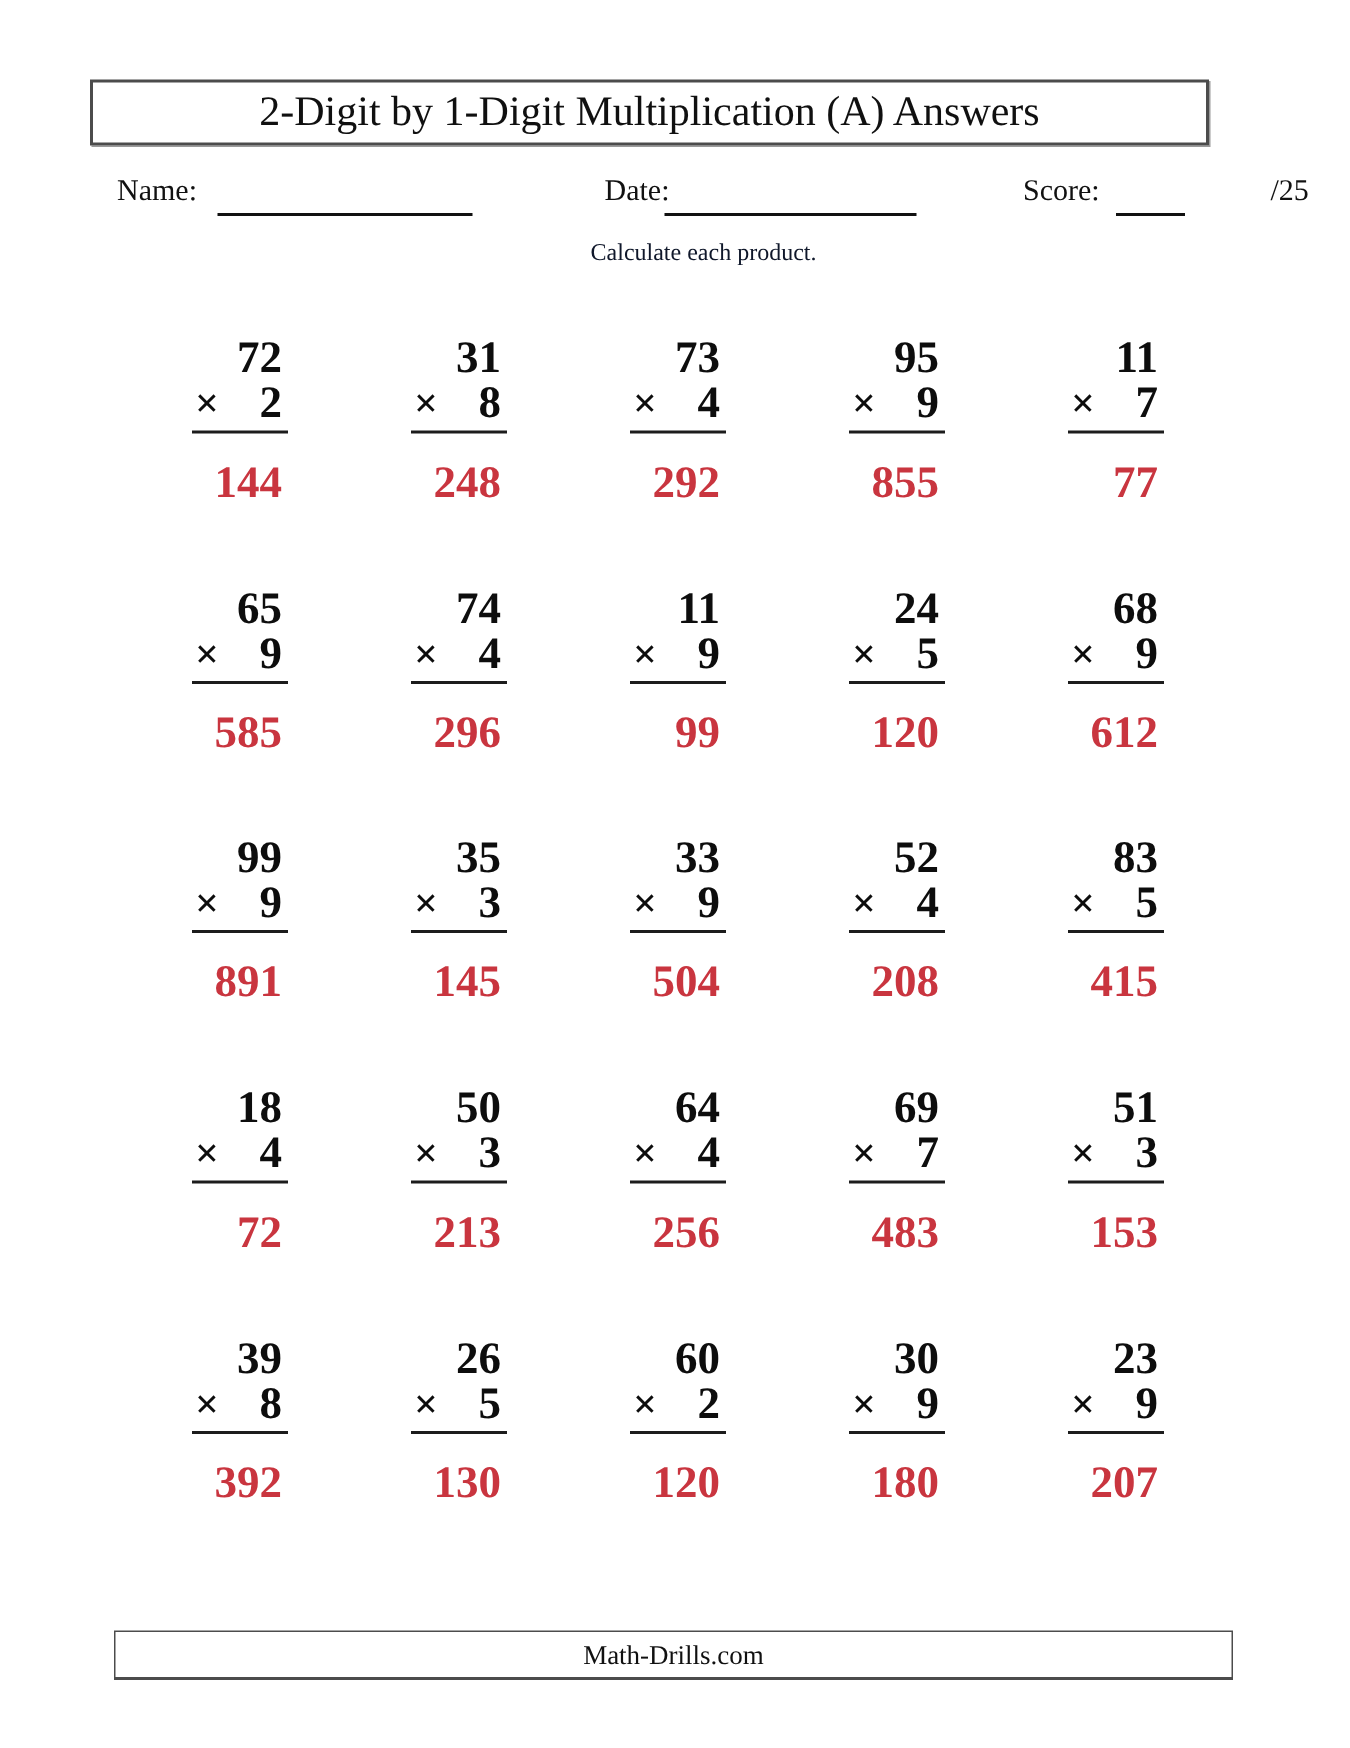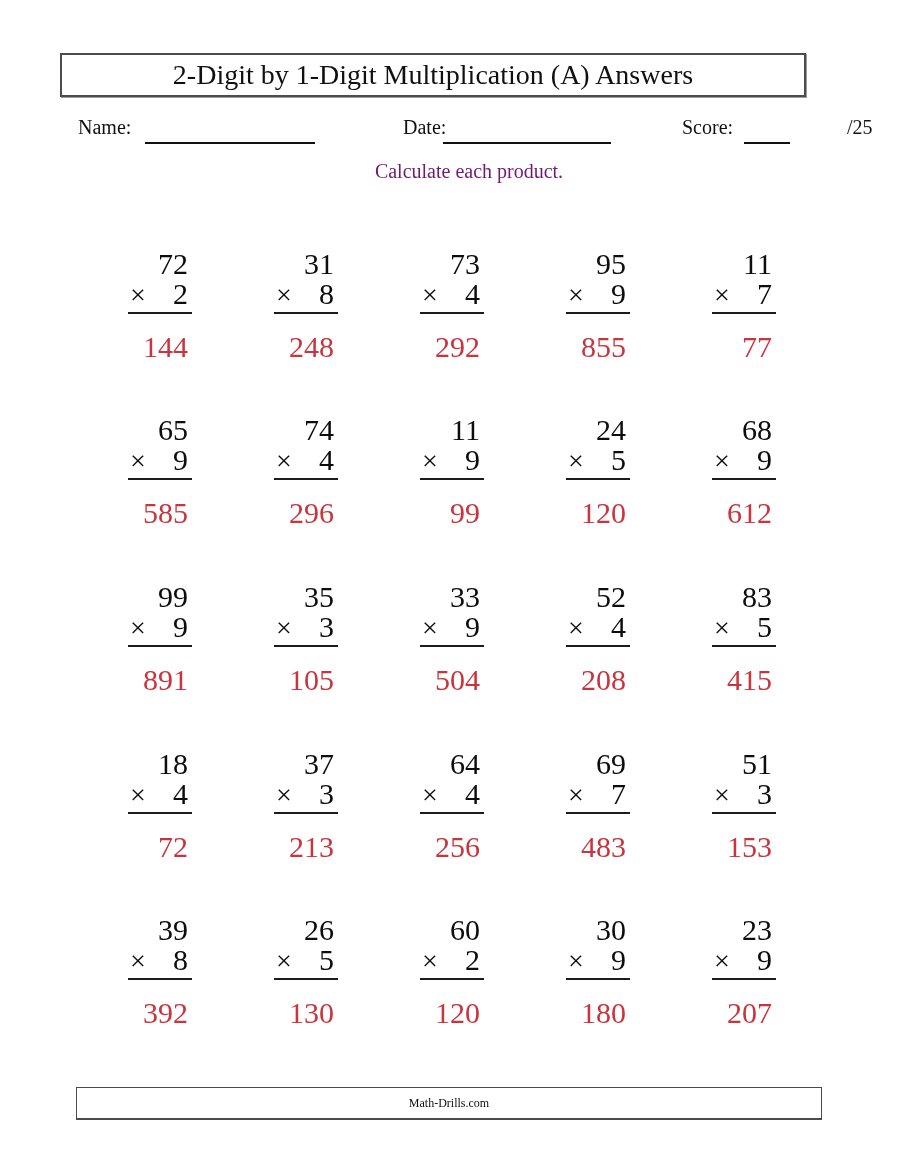--- a/index.html
+++ b/index.html
@@ -32,50 +32,50 @@
   .lbl-date  { left:388px;margin-left:15px; }
   .lbl-score { left:682px; }
   .lbl-denom { left:817px;margin-left:30px; }
   .write-line { position:absolute; border-bottom:2px solid #111; height:0; }
   .line-name  { left:145px; top:142px; width:170px; }
   .line-date  { left:443px; top:142px; width:168px; }
   .line-score { left:744px; top:142px; width:46px;  }
 
   .instruction {
     position:absolute; left:0; top:160px; width:100%;
-    text-align:center; font-size:20px; color:#701a75;padding-left:38px;
+    text-align:center; font-size:16px; color:#0f172a;padding-left:38px;
   }
 
   
   .grid {
     position:absolute; left:87px; top:195px; width:730px;
     display:grid;
     grid-template-columns:repeat(5,146px);
     grid-auto-rows:166.7px;
   }
-  .cell { display:flex; justify-content:center; align-items:flex-end; }
+  .cell { display:flex; justify-content:center; align-items:center;font-weight:bold; }
   .problem {
     width:64px; padding-top:4px;
     font-size:30px; line-height:30px; text-align:right;
   }
   .mcand { padding-right:4px; color:#0d0d0d; }
   .mrow {
     display:flex; justify-content:space-between; align-items:baseline;
     border-bottom:2px solid #1c1c1c;
     padding:0 4px 2px 2px; color:#0d0d0d;
   }
   .times { font-size:28px; }
   .answer { color:var(--answer-color,#c9353f); padding:5px 4px 0 0;margin-top:13px; }
 
   
   .footer-box {
     position:absolute; left:76px; top:1087px; width:746px; height:33px;
     border:1px solid #4c4c4c; border-bottom-width:2px;
     display:flex; align-items:center; justify-content:center;
-    font-size:12px; color:#101010;
+    font-size:18px; color:#101010;
   }
 </style>
 </head>
 <body>
 
 <div class="page">
 
   <div class="title-box">
     <h1>2-Digit by 1-Digit Multiplication (A) Answers</h1>
   </div>
@@ -203,21 +203,21 @@
           <div class="answer">891</div>
         </div>
       </div>
       <div class="cell">
         <div class="problem">
           <div class="mcand">35</div>
           <div class="mrow">
             <span class="times">×</span>
             <span>3</span>
           </div>
-          <div class="answer">105</div>
+          <div class="answer">145</div>
         </div>
       </div>
       <div class="cell">
         <div class="problem">
           <div class="mcand">33</div>
           <div class="mrow">
             <span class="times">×</span>
             <span>9</span>
           </div>
           <div class="answer">504</div>
@@ -248,21 +248,21 @@
           <div class="mcand">18</div>
           <div class="mrow">
             <span class="times">×</span>
             <span>4</span>
           </div>
           <div class="answer">72</div>
         </div>
       </div>
       <div class="cell">
         <div class="problem">
-          <div class="mcand">37</div>
+          <div class="mcand">50</div>
           <div class="mrow">
             <span class="times">×</span>
             <span>3</span>
           </div>
           <div class="answer">213</div>
         </div>
       </div>
       <div class="cell">
         <div class="problem">
           <div class="mcand">64</div>

